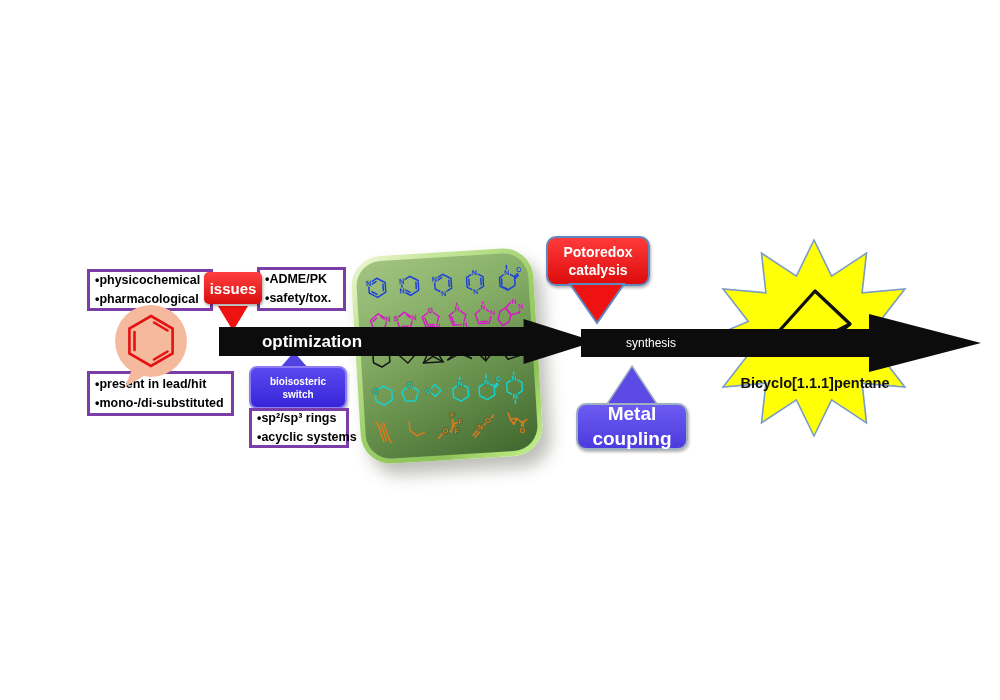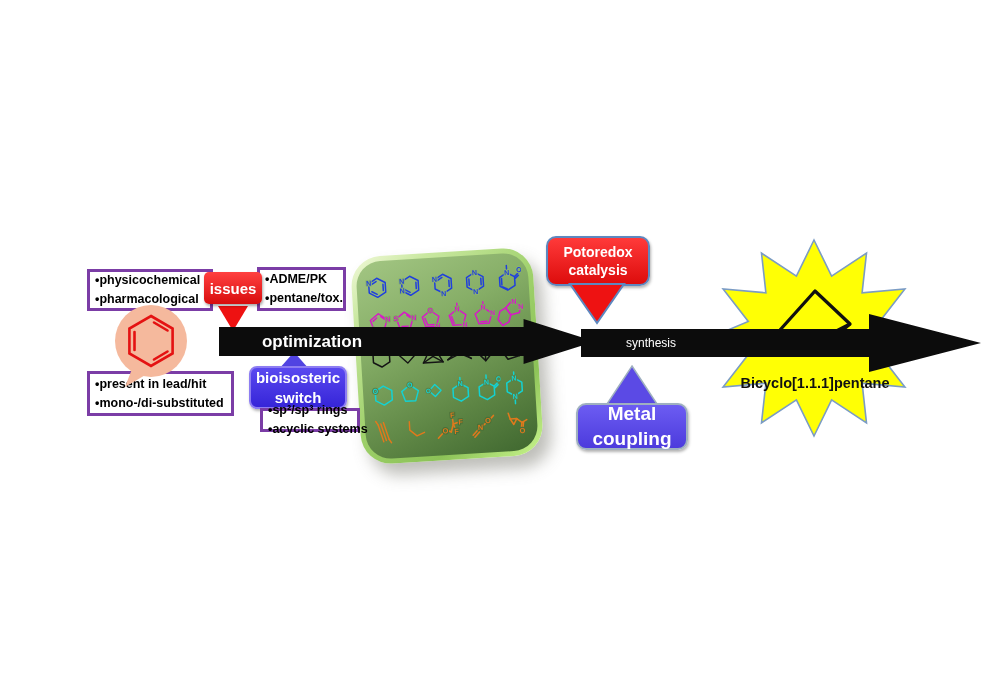--- a/index.html
+++ b/index.html
@@ -10,21 +10,21 @@
   .bbox{position:absolute;background:#fff;border:3px solid #7b3da6;box-sizing:border-box;
         display:flex;flex-direction:column;justify-content:center;padding:0 5px;
         font-weight:bold;font-size:12.5px;line-height:1.5;color:#000000;white-space:nowrap;}
 
   
   .tag{position:absolute;display:flex;flex-direction:column;justify-content:center;align-items:center;
        color:#fff;font-weight:bold;text-align:center;box-sizing:border-box;}
   .tag-issues{background:linear-gradient(#ff4040,#d80d0d);border-radius:5px;font-size:15px;
        box-shadow:1px 2px 3px rgba(0,0,0,.35);z-index:3;}
   .tag-bio{background:linear-gradient(#5a49f0,#3625d8);border:2px solid #8d7df2;border-radius:8px;
-       font-size:15px;line-height:1.3;box-shadow:1px 2px 3px rgba(0,0,0,.3);}
+       font-size:10px;line-height:1.3;box-shadow:1px 2px 3px rgba(0,0,0,.3);}
   .tag-photo{background:linear-gradient(#ff3a3a,#dd0c0c);border:2.5px solid #5d88c0;border-radius:10px;
        font-size:14px;line-height:1.3;box-shadow:1px 2px 3px rgba(0,0,0,.3);}
   .tag-metal{background:linear-gradient(#6c5cf2,#4c3bdd);border:2px solid #9fb0c0;border-radius:10px;
        font-size:19px;line-height:1.3;box-shadow:1px 2px 3px rgba(0,0,0,.3);}
 
   .ptr{position:absolute;}
 
   
   .arrow{position:absolute;background:#0c0c0c;color:#fff;display:flex;align-items:center;
          justify-content:center;margin-left:36px;}
@@ -64,21 +64,21 @@
 
   <div class="tag tag-issues" style="left:204px;top:272px;width:58px;height:32px;">
     <div>issues</div>
   </div>
   <svg class="ptr" style="left:217px;top:305px;z-index:2;" width="32" height="28">
     <polygon points="1,1 31,1 16,26" fill="#ee1212"></polygon>
   </svg>
 
   <div class="bbox" style="left:257px;top:267px;width:89px;height:44px;">
     <div>•ADME/PK</div>
-    <div>•pentane/tox.</div>
+    <div>•safety/tox.</div>
   </div>
 
   <svg class="ptr" style="left:112px;top:303px;z-index:1;" width="78" height="86">
     <path d="M20,66 L13,84 L35,71 Z" fill="#f5b99d"></path>
     <circle cx="39" cy="38" r="36" fill="#f5b99d"></circle>
     <g stroke="#e41212" stroke-width="2.6" fill="none" stroke-linecap="round">
       <polygon points="39,13 60.6,25.5 60.6,50.5 39,63 17.4,50.5 17.4,25.5"></polygon>
       <line x1="42" y1="19.5" x2="55.5" y2="27.5"></line>
       <line x1="55.5" y1="48.5" x2="42" y2="56.5"></line>
       <line x1="22.5" y1="47" x2="22.5" y2="29"></line>
@@ -94,21 +94,21 @@
     <div>•mono-/di-substituted</div>
   </div>
 
   <svg class="ptr" style="left:279px;top:352px;" width="30" height="17">
     <polygon points="15,0 30,17 0,17" fill="#5143e2"></polygon>
   </svg>
   <div class="tag tag-bio" style="left:249px;top:366px;width:98px;height:43px;">
     <div>bioisosteric</div>
     <div>switch</div>
   </div>
-  <div class="bbox" style="left:260px;top:408px;width:100px;height:24px;z-index:4;">
+  <div class="bbox" style="left:249px;top:408px;width:100px;height:40px;z-index:4;">
     <div>•sp²/sp³ rings</div>
     <div>•acyclic systems</div>
   </div>
 
   <div class="panel-outer">
     <div class="panel-inner">
 
       <div class="mrow">
         <svg class="mol r1" viewBox="0 0 34 40" width="27">
           <polygon points="17,9 27.4,15 27.4,27 17,33 6.6,27 6.6,15"></polygon>

